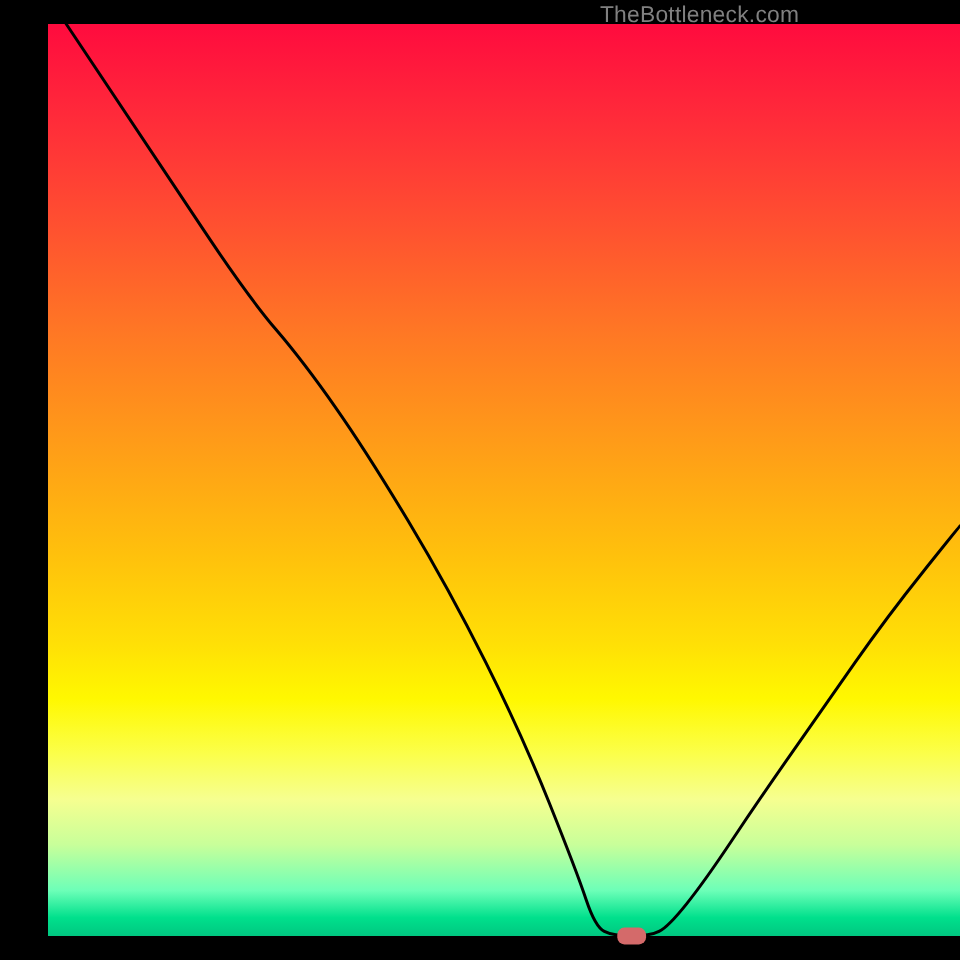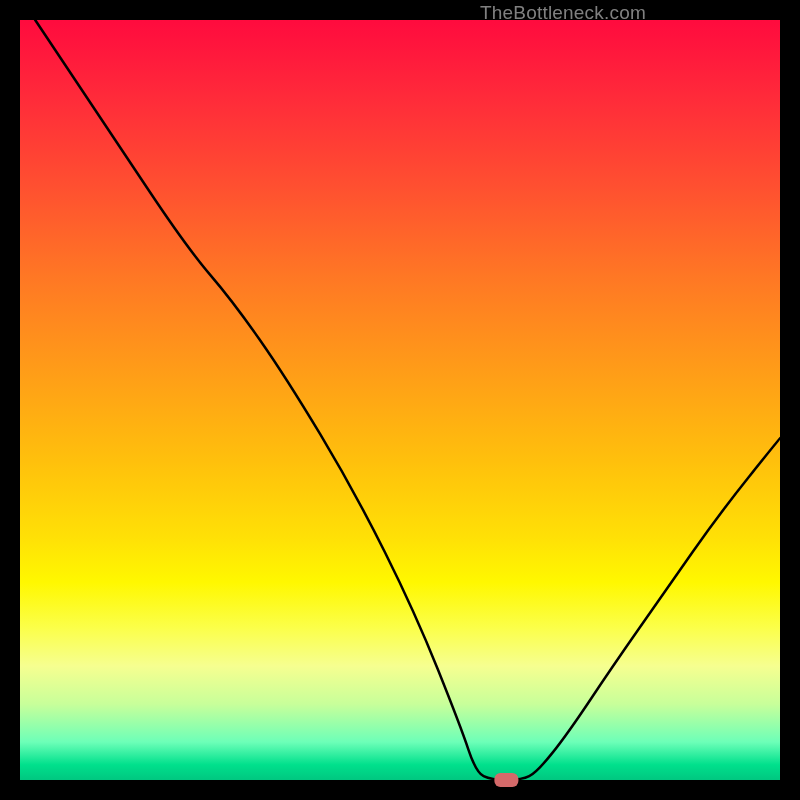--- a/index.html
+++ b/index.html
@@ -7,20 +7,21 @@
     padding: 0;
     width: 800px;
     height: 800px;
     background: #000;
     overflow: hidden;
   }
   .chart-container {
     position: relative;
     width: 652px;
     height: 800px;
+    margin-left: 20px;
   }
   .plot-area {
     position: absolute;
     left: 20px;
     top: 20px;
     width: 760px;
     height: 760px;
     background: linear-gradient(
       to bottom,
       #ff0b3e 0%,

